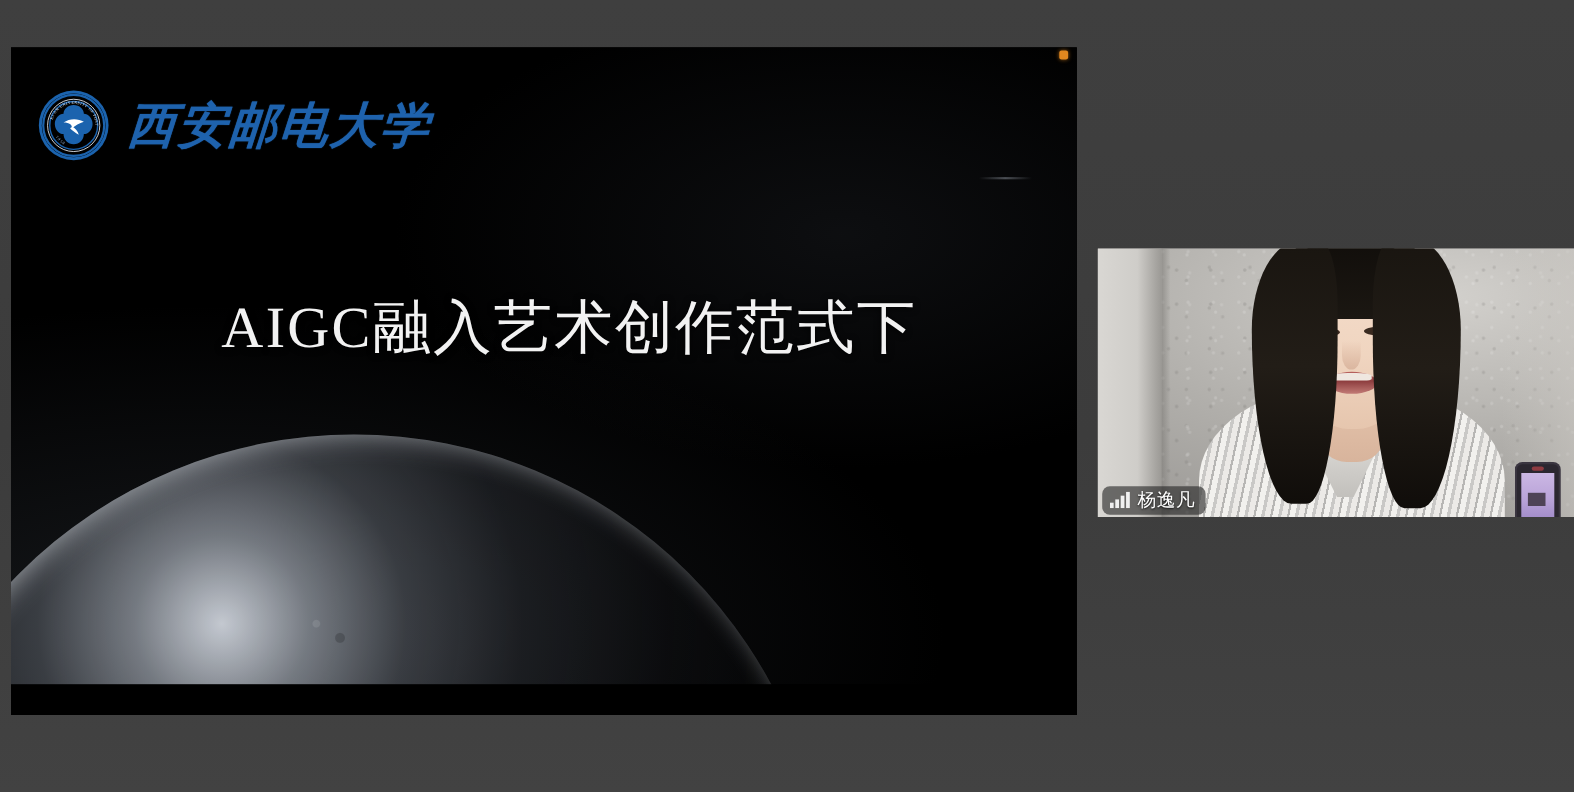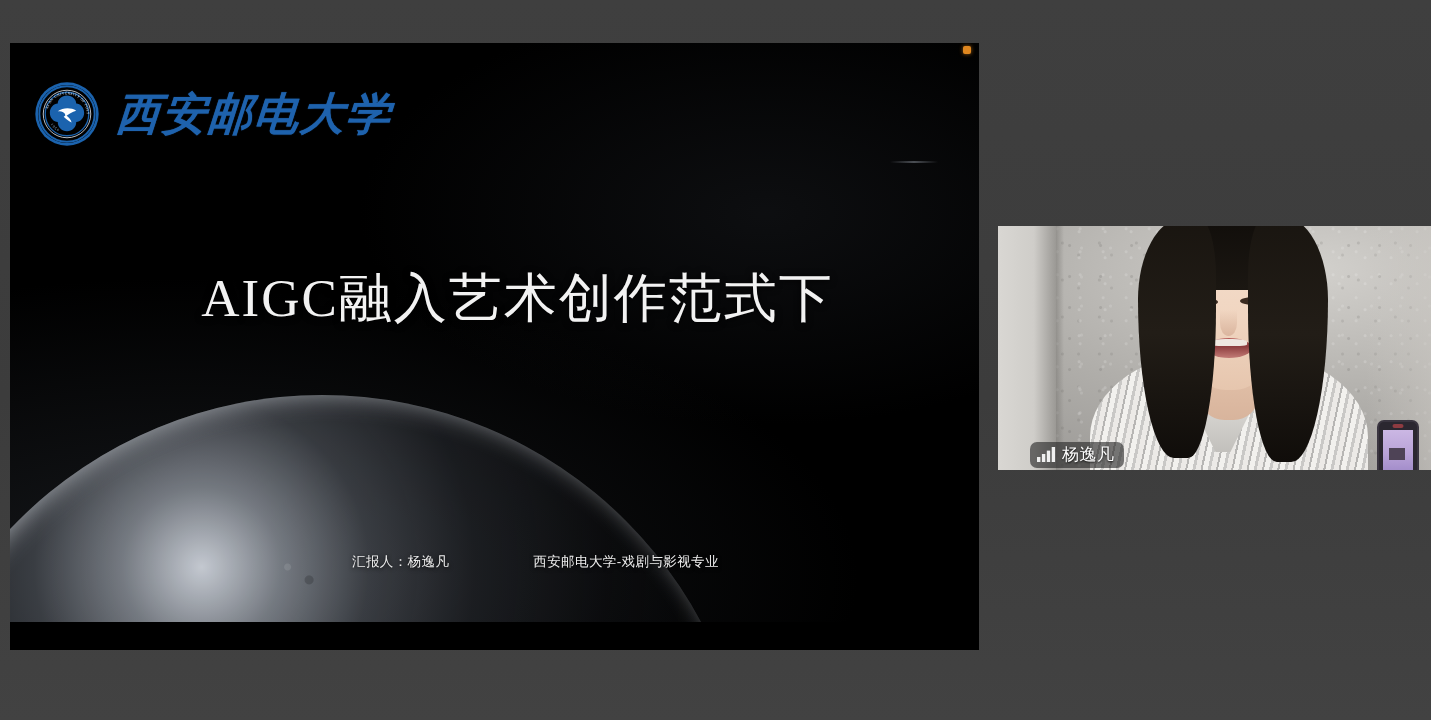--- a/index.html
+++ b/index.html
@@ -339,21 +339,20 @@
   #participant-name-badge {
     position: absolute;
     left: 4px;
     bottom: 2px;
     display: flex;
     align-items: center;
     gap: 6px;
     padding: 3px 9px 4px 7px;
     border-radius: 7px;
     background: rgba(38,38,38,.62);
-    margin-left: 28px;
   }
   #signal-strength-icon { display: block; }
   #participant-name {
     color: #ffffff;
     font-size: 17px;
     line-height: 19px;
     letter-spacing: .5px;
     text-shadow: 0 1px 2px rgba(0,0,0,.85);
   }
 </style>
@@ -391,24 +390,20 @@
         <path d="M36 46 C44 40 56 40 64 45 C58 47 52 50 47 55 C49 49 44 46 36 46 Z
                  M48 52 C52 54 56 58 57 63 C52 60 48 57 45 54 Z" fill="#ffffff"></path>
       </svg>
       <div id="university-name">西安邮电大学</div>
     </div>
 
     <div id="slide-title">
       <span class="title-line">AIGC融入艺术创作范式下</span>
     </div>
 
-    <div id="slide-byline">
-      <span>汇报人：杨逸凡</span>
-      <span>西安邮电大学-戏剧与影视专业</span>
-    </div>
 
     <div class="slide-letterbox-bottom"></div>
     <div id="sharing-indicator"></div>
   </div>
 
   <div id="participant-tile">
     <div class="video-wall"></div>
     <div class="door-frame"></div>
     <div class="door-frame-edge"></div>
     <div class="wall-right-strip"></div>

